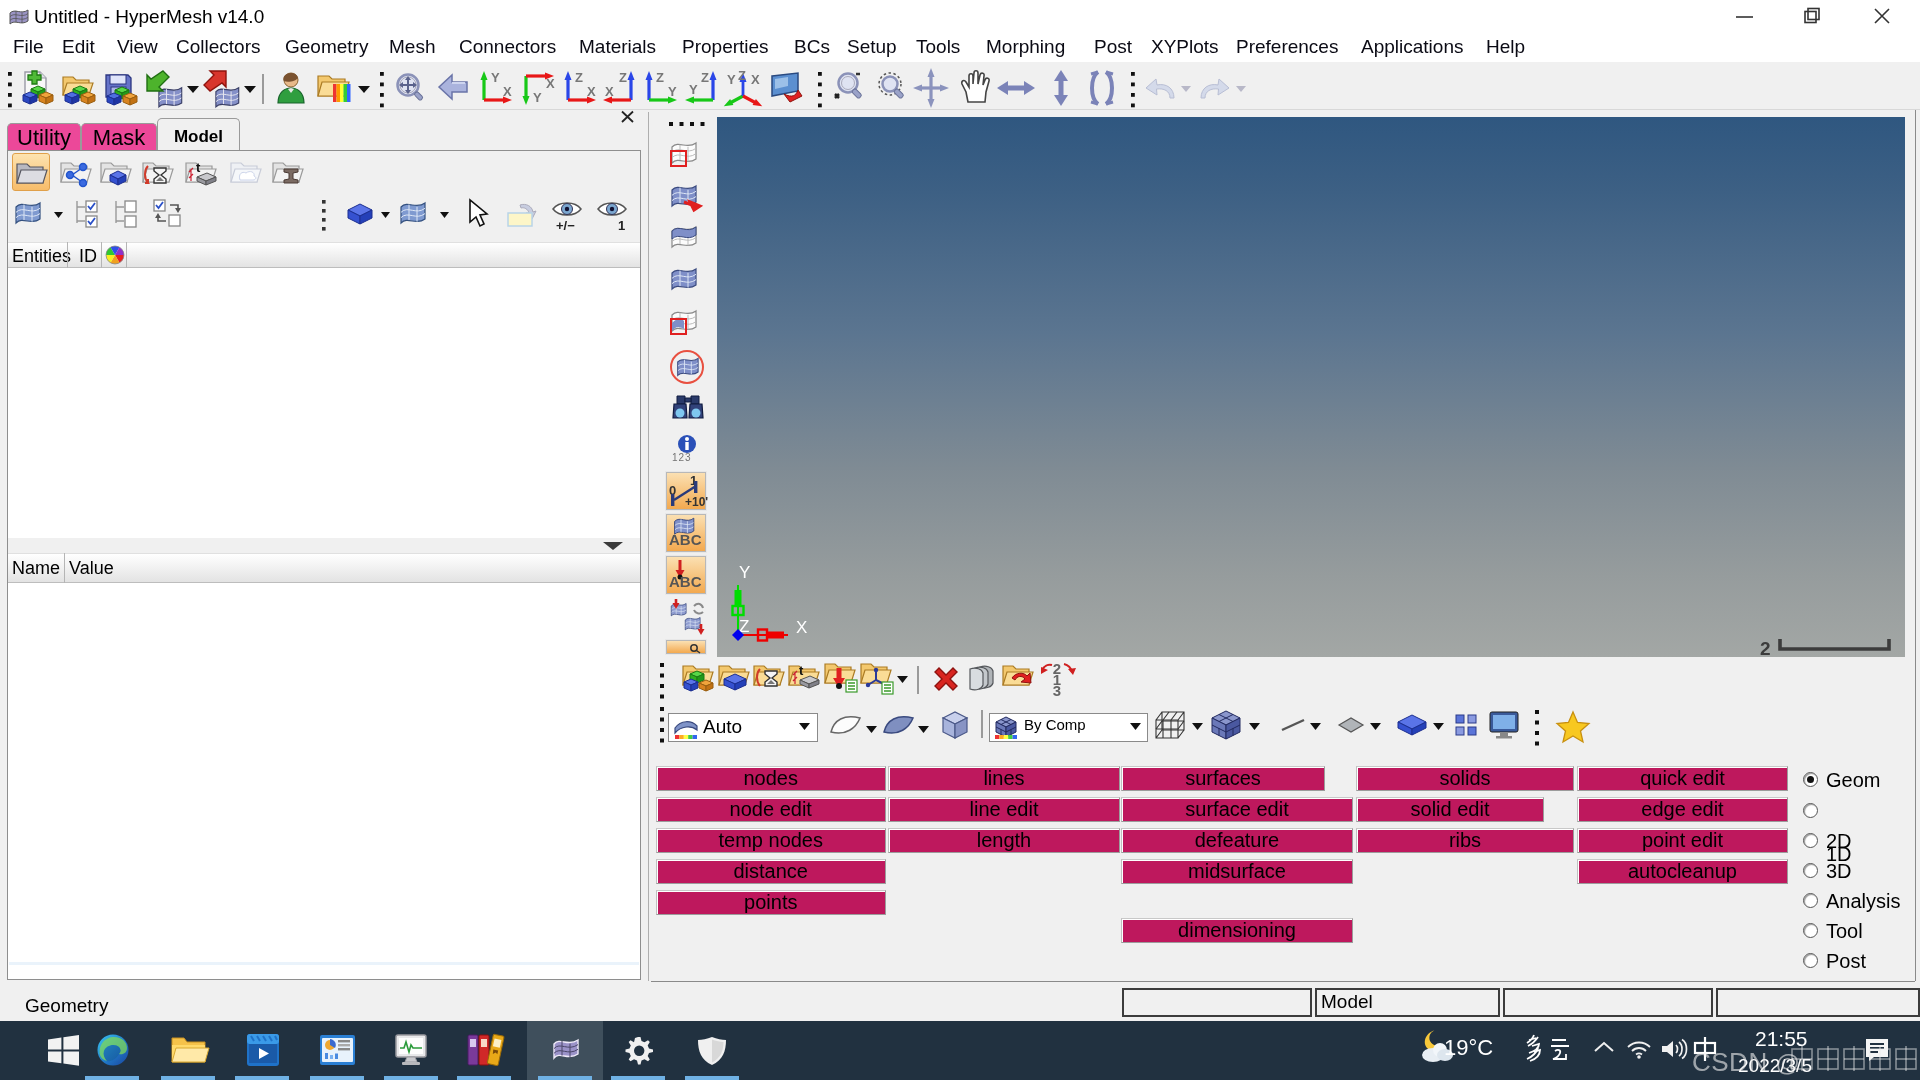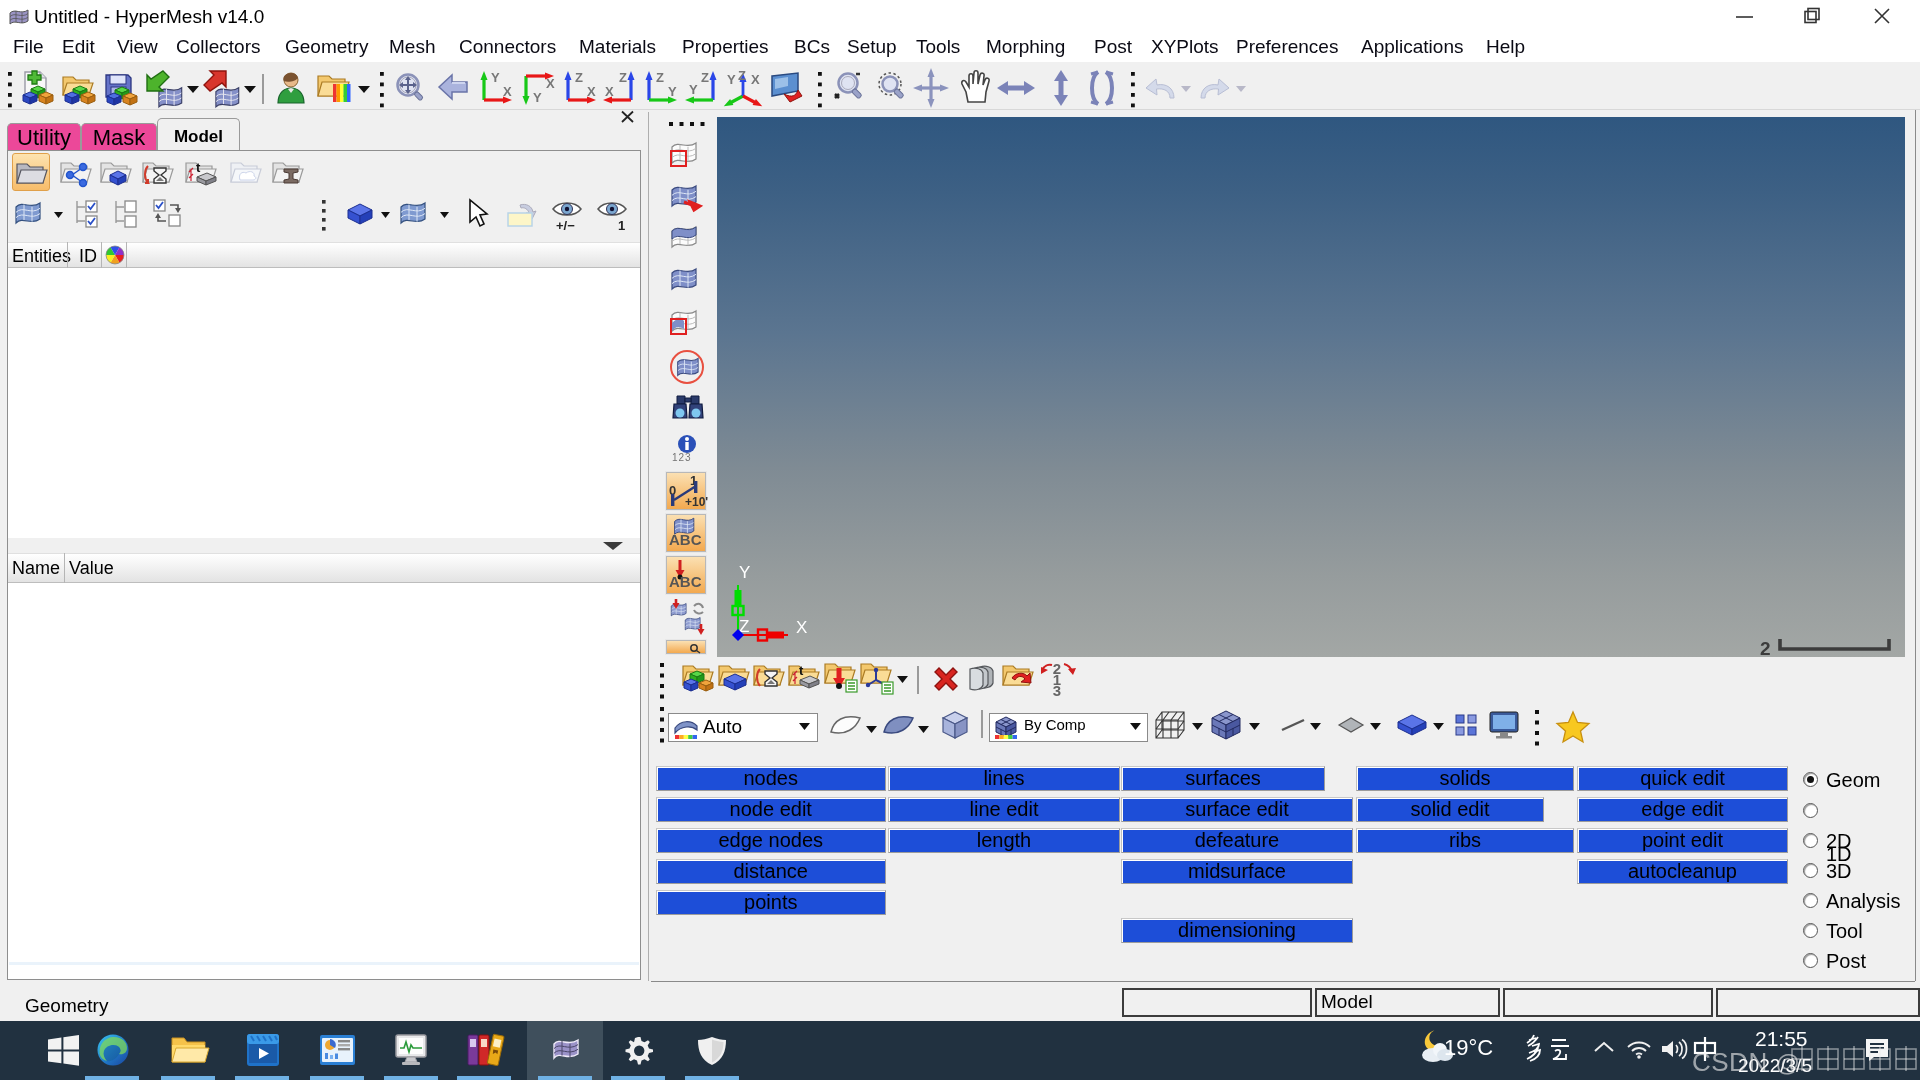--- a/index.html
+++ b/index.html
@@ -18,21 +18,21 @@
 #toolbar { left:0; top:62px; width:1920px; height:48px; background:#f0f0f0; border-bottom:1px solid #d8d8d8;}
 
 #main { left:0; top:110px; width:1920px; height:875px; background:#f0f0f0; }
 
 .tab { position:absolute; border:1px solid #9a9a9a; border-bottom:none; border-radius:5px 5px 0 0; background:#ec4899; font-size:22px; color:#000; text-align:center; line-height:27px; }
 .hdr { position:absolute; background:linear-gradient(#ffffff,#e3e3e3); border-top:1px solid #e0e0e0; border-bottom:1px solid #bdbdbd; }
 .hdr span { position:absolute; font-size:18px; color:#000; top:3px; }
 .vline { position:absolute; width:1px; background:#b5b5b5; }
 .white { position:absolute; background:#ffffff; }
 
-.pbtn { position:absolute; height:25px; background:#1d4ed8; border:1px solid #9c9c9c;
+.pbtn { position:absolute; height:25px; background:#be185d; border:1px solid #9c9c9c;
   border-top-color:#c8c8c8; border-left-color:#c0c0c0; box-shadow:inset 1px 1px 0 #ffffff;
   font-size:20px; color:#000; text-align:center; line-height:23px; }
 .radio { position:absolute; width:15px; height:15px; border-radius:50%; background:#fff;
   border:1px solid #555; box-shadow:inset 1px 1px 1px #999; }
 .rlabel { position:absolute; font-size:20px; color:#000; }
 
 #statusbar { left:0; top:985px; width:1920px; height:36px; background:#f0f0f0; }
 .sbox { position:absolute; top:988px; height:29px; border:2px solid #3c3c3c; font-size:19px; color:#000; }
 
 #taskbar { left:0; top:1021px; width:1920px; height:59px; background:#213140; }
@@ -968,21 +968,21 @@
 <div class="pbtn" style="left:655.5px;top:766px;width:230.5px;">nodes</div>
 <div class="pbtn" style="left:888px;top:766px;width:232px;">lines</div>
 <div class="pbtn" style="left:1121px;top:766px;width:204px;">surfaces</div>
 <div class="pbtn" style="left:1356px;top:766px;width:218px;">solids</div>
 <div class="pbtn" style="left:1577px;top:766px;width:211px;">quick edit</div>
 <div class="pbtn" style="left:655.5px;top:796.5px;width:230.5px;">node edit</div>
 <div class="pbtn" style="left:888px;top:796.5px;width:232px;">line edit</div>
 <div class="pbtn" style="left:1121px;top:796.5px;width:232px;">surface edit</div>
 <div class="pbtn" style="left:1356px;top:796.5px;width:188px;">solid edit</div>
 <div class="pbtn" style="left:1577px;top:796.5px;width:211px;">edge edit</div>
-<div class="pbtn" style="left:655.5px;top:827.5px;width:230.5px;">edge nodes</div>
+<div class="pbtn" style="left:655.5px;top:827.5px;width:230.5px;">temp nodes</div>
 <div class="pbtn" style="left:888px;top:827.5px;width:232px;">length</div>
 <div class="pbtn" style="left:1121px;top:827.5px;width:232px;">defeature</div>
 <div class="pbtn" style="left:1356px;top:827.5px;width:218px;">ribs</div>
 <div class="pbtn" style="left:1577px;top:827.5px;width:211px;">point edit</div>
 <div class="pbtn" style="left:655.5px;top:858.5px;width:230.5px;">distance</div>
 <div class="pbtn" style="left:1121px;top:858.5px;width:232px;">midsurface</div>
 <div class="pbtn" style="left:1577px;top:858.5px;width:211px;">autocleanup</div>
 <div class="pbtn" style="left:655.5px;top:889.5px;width:230.5px;">points</div>
 <div class="pbtn" style="left:1121px;top:889.5px;width:232px;margin-top:28px;">dimensioning</div>
 <div class="radio" style="left:1803px;top:772px;"></div>

